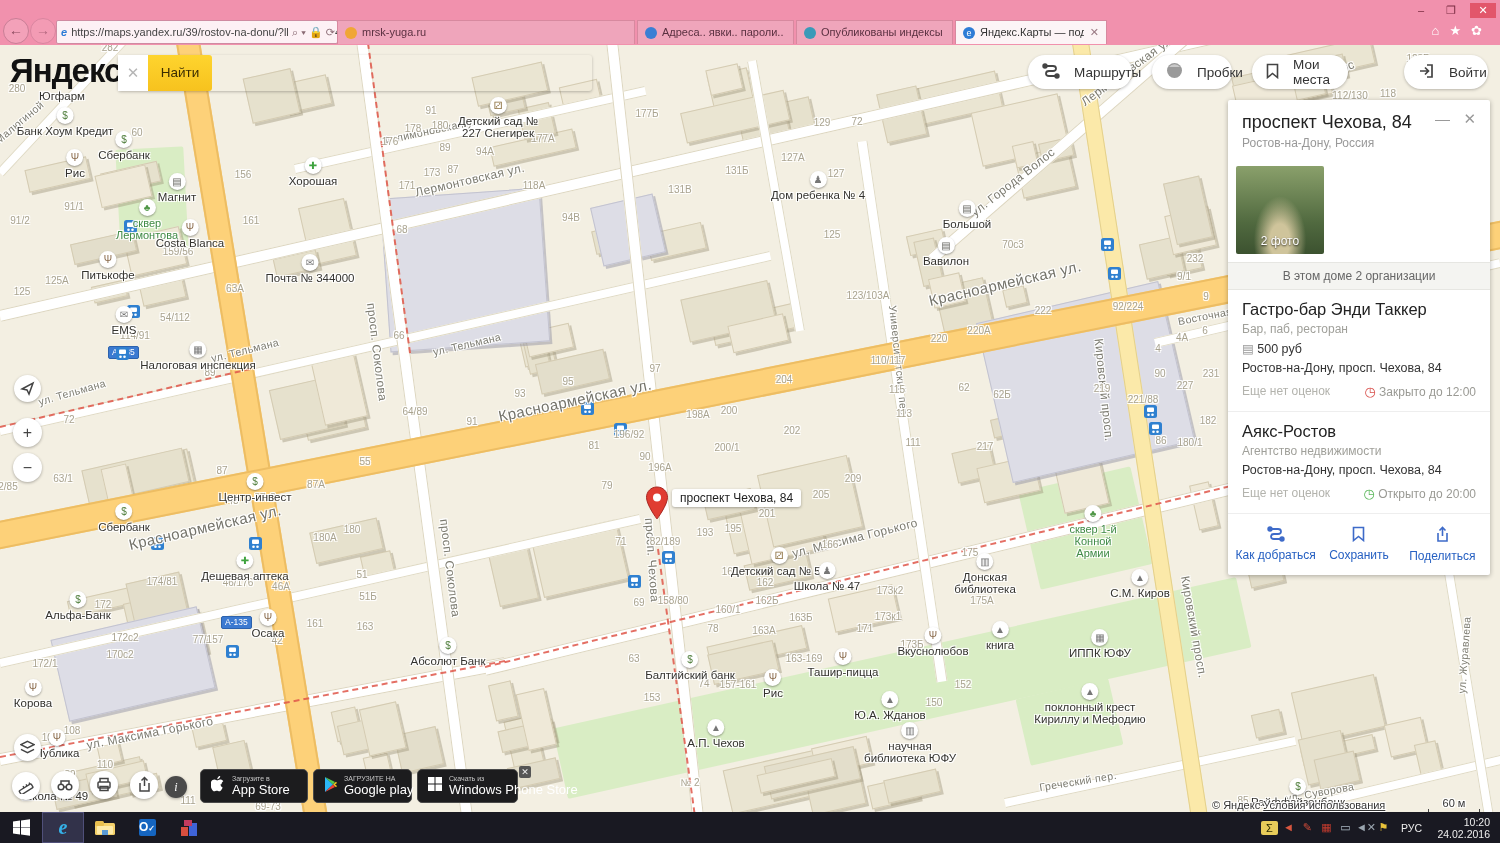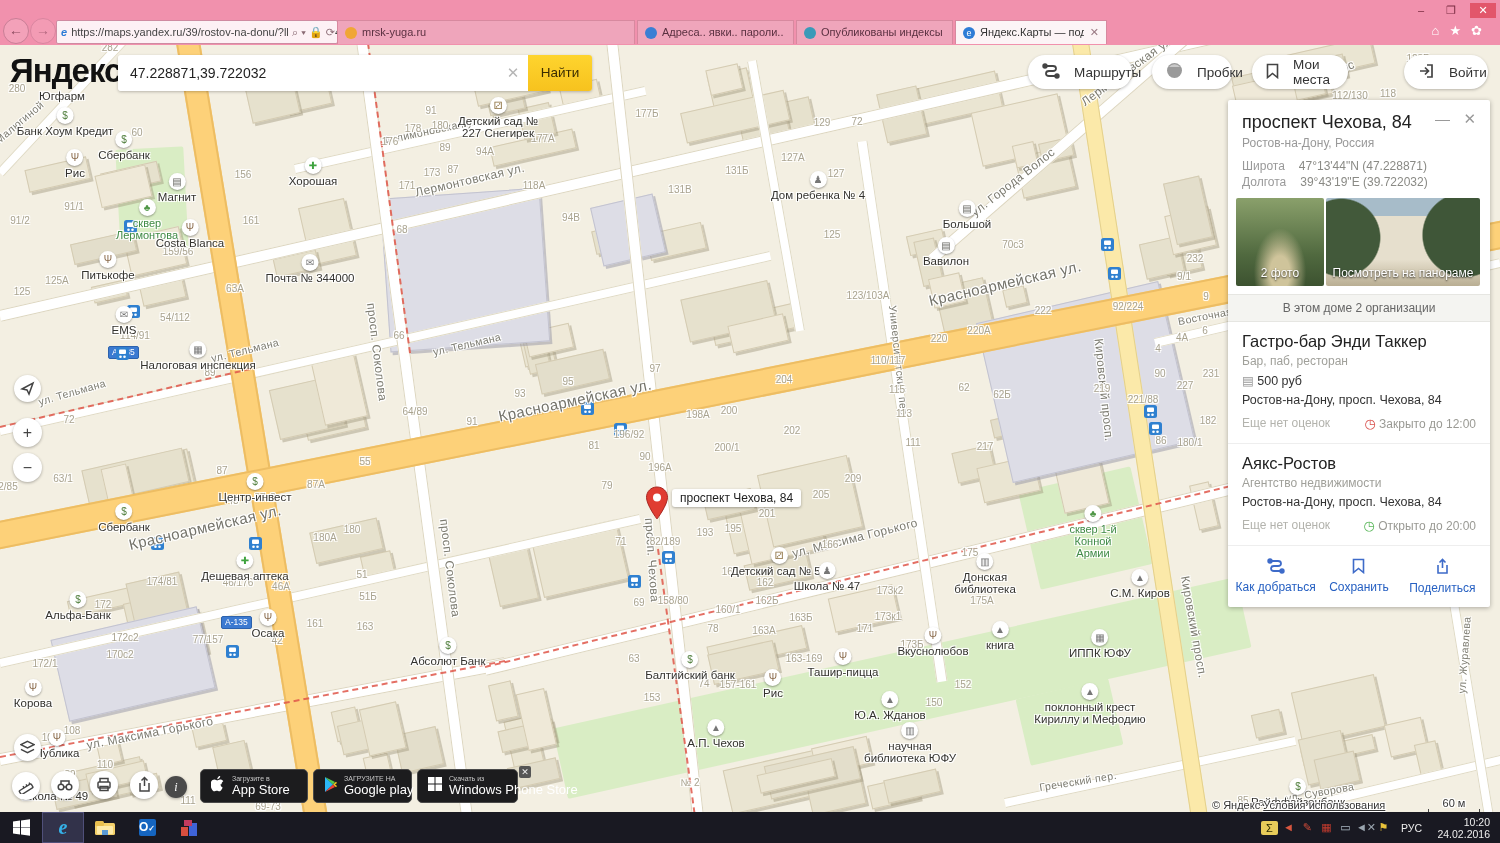--- a/index.html
+++ b/index.html
@@ -650,21 +650,20 @@
       <div class="poi halo" style="left: 827px; top: 562px; transform: translate(-50%, 0px);"><span class="ic" style="color: rgb(119, 119, 119);">♟</span><span>Школа № 47</span></div>
       <div id="marker-pin" style="left: 645px; top: 486px;"><svg width="24" height="34" viewBox="0 0 24 34">
           <path d="M12 1C6 1 1.5 5.6 1.5 11.4 1.5 19 12 33 12 33S22.5 19 22.5 11.4C22.5 5.6 18 1 12 1z" fill="#e03c31" stroke="#a82722" stroke-width="1"></path>
           <circle cx="12" cy="11.5" r="4" fill="#fff"></circle>
         </svg></div>
       <div id="marker-label" style="left: 672px; top: 489px;">проспект Чехова, 84</div>
     </div>
 
   <div id="logo">Яндекс</div>
   <div id="searchbar">
-    <div id="searchinput">47.228871,39.722032</div>
     <div id="searchclear">✕</div>
     <div id="searchbtn">Найти</div>
   </div>
   <div id="pills">
       <div class="pill" style="left: 1028px; width: 76px;">
         <span style="margin-right: 7px;"><svg width="18" height="16" viewBox="0 0 18 16" fill="none" stroke="#444" stroke-width="1.8">
             <path d="M3 3h8c4 0 4 5 0 5H7c-4 0-4 5 0 5h8"></path>
             <circle cx="3" cy="3" r="1.8" fill="#444"></circle>
             <circle cx="15" cy="13" r="1.8" fill="#444"></circle>
           </svg></span>
@@ -692,36 +691,23 @@
       </div>
     </div>
 
   <div id="panel">
     <div class="hd">
       <div id="panel-title">проспект Чехова, 84</div>
       <div id="panel-sub">Ростов-на-Дону, Россия</div>
     </div>
     <div id="panel-min">—</div>
     <div id="panel-close">✕</div>
-    <div id="coords">
-        <div class="coordrow">
-          <span>Широта</span>
-          <span class="v">47°13'44"N (47.228871)</span>
-        </div>
-        <div class="coordrow">
-          <span>Долгота</span>
-          <span class="v">39°43'19"E (39.722032)</span>
-        </div>
-      </div>
     <div id="photos">
       <div class="ph" style="width:88px;background:radial-gradient(ellipse at 50% 85%,#cfc49b 0 16%,rgba(0,0,0,0) 42%),linear-gradient(180deg,#8aa06b,#50693f 65%,#3c5230);">
         <div class="cap">2 фото</div>
-      </div>
-      <div class="ph" style="flex:1;background:radial-gradient(circle at 10% 45%,#42593a 0 26%,rgba(0,0,0,0) 27%),radial-gradient(circle at 90% 42%,#3f5638 0 28%,rgba(0,0,0,0) 29%),linear-gradient(180deg,#a7bcc9 0 20%,#e6dfcd 20% 70%,#b9ae93);">
-        <div class="cap">Посмотреть на панораме</div>
       </div>
     </div>
     <div id="orgband">В этом доме 2 организации</div>
     <div id="orgs">
         <div class="org">
           <div class="nm">Гастро-бар Энди Таккер</div>
   <div class="cat">Бар, паб, ресторан</div>
   <div class="price"><span style="color:#999;">▤</span> 500 руб</div>
   <div class="addr">Ростов-на-Дону, просп. Чехова, 84</div>
   <div class="meta">

